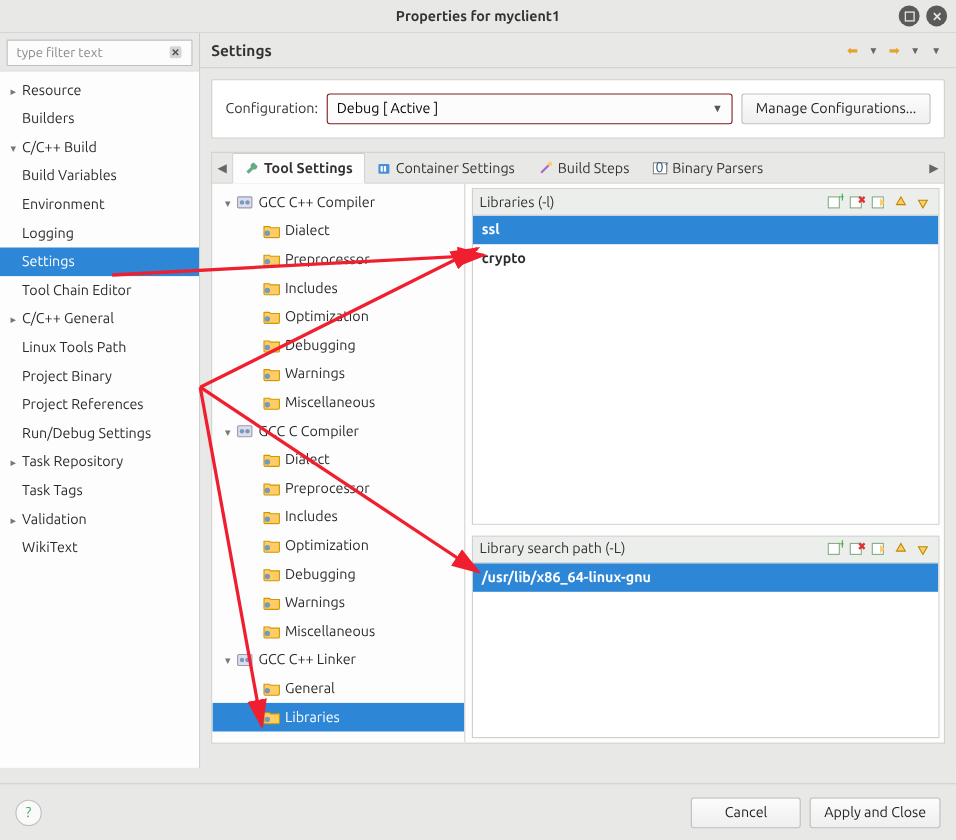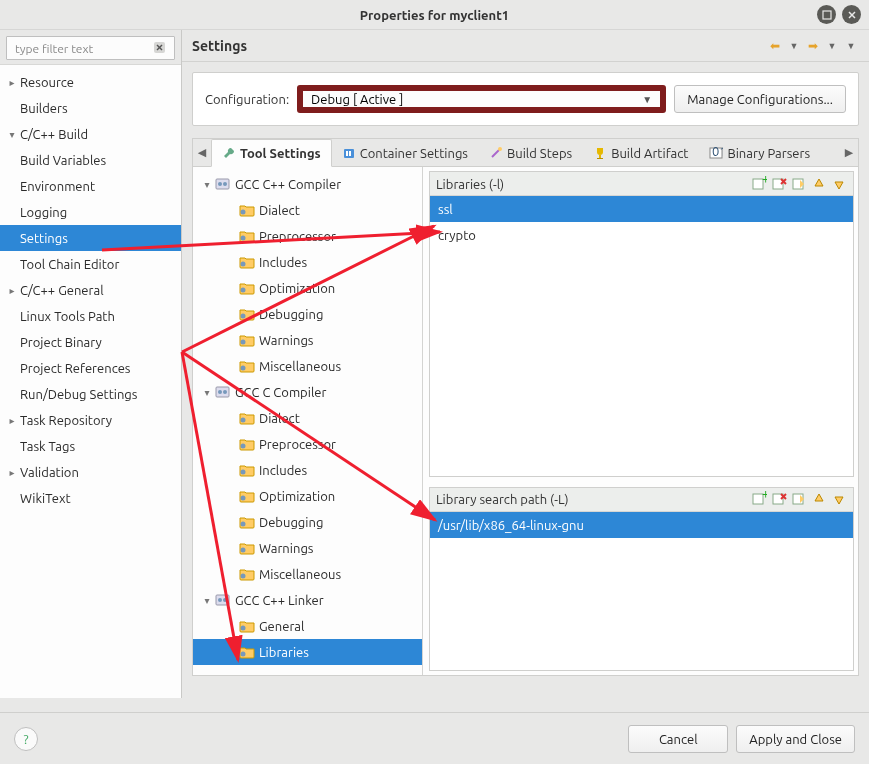--- a/index.html
+++ b/index.html
@@ -31,21 +31,21 @@
 
 
 .right { flex: 1; display: flex; flex-direction: column; background: #e8e8e7; }
 .hdr { height: 32px; display: flex; align-items: center; padding: 0 10px; border-bottom: 1px solid #d2d2d0; }
 .hdr .t { font-weight: 600; color: #333; font-size: 14px; flex: 1; }
 .navarrows { display: flex; gap: 3px; align-items: center; }
 .navarrows span { width: 16px; height: 16px; display: inline-flex; align-items: center; justify-content: center; font-size: 12px; cursor: pointer; }
 
 .confrow { display: flex; align-items: center; gap: 8px; padding: 12px 12px; border: 1px solid #cfcfcd; margin: 10px 10px 0 10px; background: #ffffff; border-radius: 2px; }
 .confrow label { color: #333; }
-.configsel { flex: 1; display: flex; align-items: center; height: 28px; border: 6px solid #7f1d1d; border-radius: 3px; background: #fcfcfc; padding: 0 8px; cursor: pointer; justify-content: space-between; }
+.configsel { flex: 1; display: flex; align-items: center; height: 28px; border: 1px solid #7f1d1d; border-radius: 3px; background: #fcfcfc; padding: 0 8px; cursor: pointer; justify-content: space-between; }
 .configsel .caret { color: #555; font-size: 10px; }
 .btn { height: 28px; padding: 0 12px; border: 1px solid #bfbfbf; border-radius: 3px; background: linear-gradient(#fcfcfc,#efefef); cursor: pointer; color: #232323; display: inline-flex; align-items: center; }
 
 .tabsarea { margin: 12px 10px 0 10px; border: 1px solid #cfcfcd; background: #e8e8e7; height: 538px; display: flex; flex-direction: column; }
 .tabsrow { display: flex; align-items: center; height: 28px; background: #e8e8e7; border-bottom: 1px solid #cfcfcd; }
 .tabscroll { width: 18px; text-align: center; color: #666; cursor: pointer; font-size: 11px; }
 .tab { display: flex; align-items: center; gap: 4px; padding: 0 10px; height: 28px; color: #333; cursor: pointer; border-right: 1px solid transparent; }
 .tab.active { background: #fdfdfd; border: 1px solid #cfcfcd; border-bottom: 1px solid #fdfdfd; margin-bottom: -1px; border-radius: 2px 2px 0 0; font-weight: 600; }
 .tab .ticon { width: 14px; height: 14px; display: inline-block; }
 
@@ -60,21 +60,21 @@
 .snode.sel { background: #2d87d6; color: #fff; }
 
 
 .panelcol { flex: 1; display: flex; flex-direction: column; gap: 10px; padding: 4px 4px 4px 6px; overflow: hidden; }
 .panel { border: 1px solid #cfcfcd; display: flex; flex-direction: column; background: #f3f3f2; flex: 1; min-height: 0; }
 .panel + .panel { flex: 0.6; }
 .panel .phdr { display: flex; align-items: center; height: 24px; padding: 0 6px; background: #eceeec; border-bottom: 1px solid #d6d6d4; gap: 35px; }
 .panel .phdr .pt { flex: 1; color: #333; }
 .panel .phdr .pbtns { display: flex; gap: 4px; }
 .panel .phdr .pbtn { width: 16px; height: 16px; cursor: pointer; display: inline-block; }
-.plist { flex: 1; background: #fff; overflow: auto; }
+.plist { flex: 1; background: #fff; overflow: auto; font-weight: bold; }
 .pitem { height: 26px; display: flex; align-items: center; padding: 0 8px; color: #2b2b2b; cursor: pointer; }
 .pitem.sel { background: #2d87d6; color: #fff; }
 
 
 .bbar { position: absolute; bottom: 0; left: 0; right: 0; height: 52px; border-top: 1px solid #cfcfcd; display: flex; align-items: center; padding: 0 14px; background: #e8e8e7; }
 .help { width: 24px; height: 24px; border: 1px solid #bfbfbf; border-radius: 50%; text-align: center; line-height: 22px; color: #4a6; cursor: pointer; background: #fafafa; }
 .bbar .spacer { flex: 1; }
 .bbar .btn { margin-left: 8px; min-width: 100px; justify-content: center; }
 
 
@@ -238,30 +238,20 @@
               <svg width="14" height="14">
                 <line x1="3" y1="11" x2="10" y2="4" stroke="#a6c" stroke-width="2"></line>
                 <circle cx="11" cy="3" r="2" fill="#fc6"></circle>
               </svg>
             </span>
             <span>Build Steps</span>
           </div>
           <div class="tab">
             <span class="ticon">
               <svg width="14" height="14">
-                <path d="M4 2h6v4a3 3 0 0 1-6 0z" fill="#e6b800"></path>
-                <rect x="6" y="9" width="2" height="3" fill="#e6b800"></rect>
-                <rect x="4" y="12" width="6" height="1" fill="#b89000"></rect>
-              </svg>
-            </span>
-            <span>Build Artifact</span>
-          </div>
-          <div class="tab">
-            <span class="ticon">
-              <svg width="14" height="14">
                 <rect x="1" y="2" width="12" height="10" fill="#fff" stroke="#888"></rect>
                 <text x="3" y="10" font-size="7" fill="#357">010</text>
               </svg>
             </span>
             <span>Binary Parsers</span>
           </div>
           <div class="tabscroll" style="margin-left: auto;">▶</div>
         </div>
       <div class="tabbody">
         <div class="stree" id="stree">

